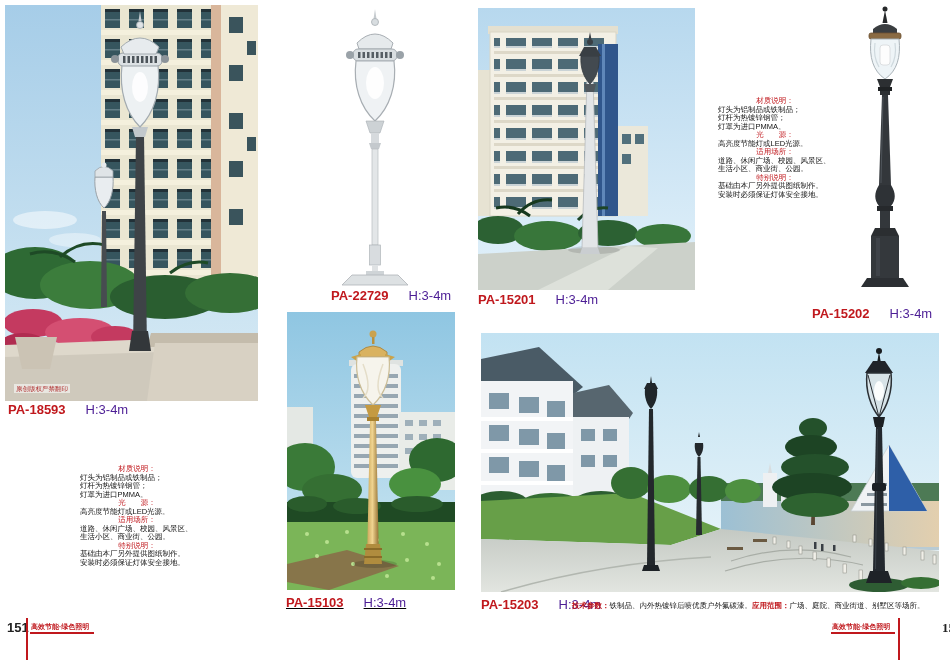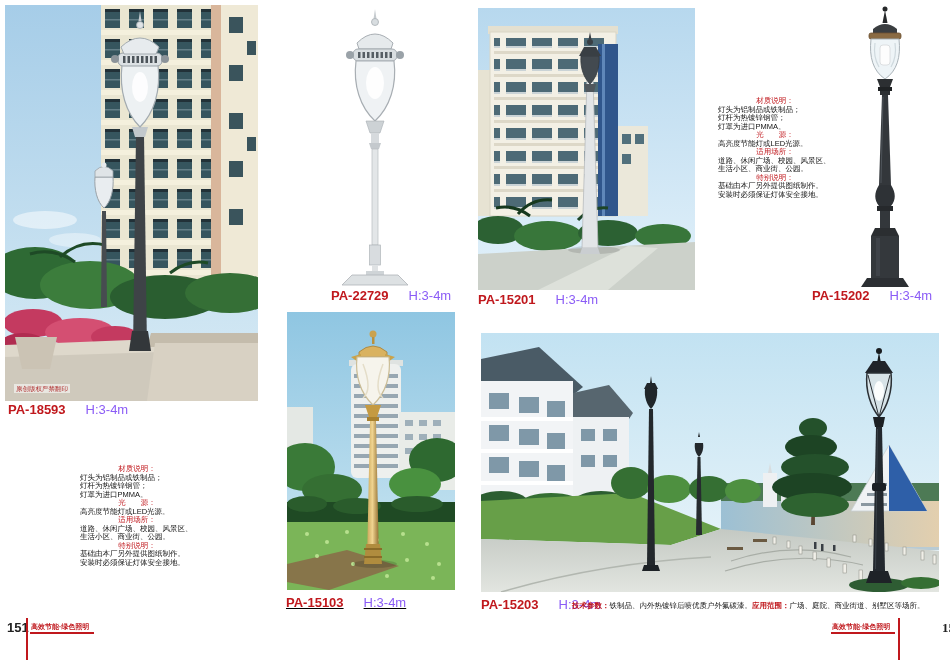--- a/index.html
+++ b/index.html
@@ -1,21 +1,21 @@
 <!DOCTYPE html>
 <html><head>
 <meta charset="utf-8">
 <style>
   html,body{margin:0;padding:0;background:#fff;}
   .page{position:relative;width:950px;height:660px;background:#fff;overflow:hidden;
         font-family:"Liberation Sans","DejaVu Sans",sans-serif;}
   svg.ph{position:absolute;display:block;}
   .lbl{position:absolute;font-size:13px;white-space:nowrap;}
   .code{color:#c0181d;font-weight:bold;}
-  .ht{color:#8b5cf6;margin-left:4px;padding-left:16px;}
+  .ht{color:#4c1d95;margin-left:4px;padding-left:16px;}
   .spec{position:absolute;width:114px;font-size:7.5px;line-height:8.5px;color:#111;white-space:nowrap;}
   .spec .red{color:#c0181d;font-weight:normal;text-align:center;}
   .note{position:absolute;font-size:7.5px;color:#111;white-space:nowrap;}
   .note .red{color:#c0181d;font-weight:bold;}
   .wm{position:absolute;left:14px;top:384px;font-size:6.5px;line-height:9px;color:#b03030;
       background:rgba(255,255,255,0.55);padding:0 2px;}
   .vline{position:absolute;width:2px;background:#c0181d;}
   .hline{position:absolute;height:2px;background:#c0181d;}
   .pnum{position:absolute;font-size:13px;font-weight:bold;color:#222;}
   .slogan{position:absolute;font-size:7px;font-weight:bold;color:#c0181d;white-space:nowrap;letter-spacing:0;}
@@ -301,21 +301,21 @@
     <polygon points="57,92 63,92 66,182 54,182" fill="#33373b"></polygon>
     <line x1="58" y1="94" x2="56" y2="180" stroke="#4e545a" stroke-width="1"></line>
     <path d="M54,182 C49,190 49,197 54,203 C58,208 62,208 66,203 C71,197 71,190 66,182 Z" fill="#2e3236"></path>
     <rect x="52" y="203" width="16" height="5" fill="#26292c"></rect>
     <rect x="55" y="208" width="10" height="17" fill="#33373b"></rect>
     <polygon points="50,225 70,225 74,233 46,233" fill="#2b2e31"></polygon>
     <rect x="46" y="233" width="28" height="42" fill="#34383c"></rect>
     <rect x="51" y="235" width="4" height="38" fill="#45494e" opacity="0.7"></rect>
     <polygon points="42,275 78,275 84,284 36,284" fill="#2c2f33"></polygon>
   </svg>
-  <div class="lbl" style="left:812px;top:288px;">
+  <div class="lbl" style="left:812px;top:306px;">
     <span class="code">PA-15202</span><span class="ht">H:3-4m</span>
   </div>
 
   <svg class="ph" style="left:481px;top:333px;" width="458" height="259" viewBox="0 0 458 259">
     <defs>
       <linearGradient id="sky4" x1="0" y1="0" x2="0" y2="1">
         <stop offset="0" stop-color="#c2e2f2"></stop>
           <stop offset="1" stop-color="#ecf6fa"></stop>
       </linearGradient>
       <linearGradient id="water4" x1="0" y1="0" x2="1" y2="0">

